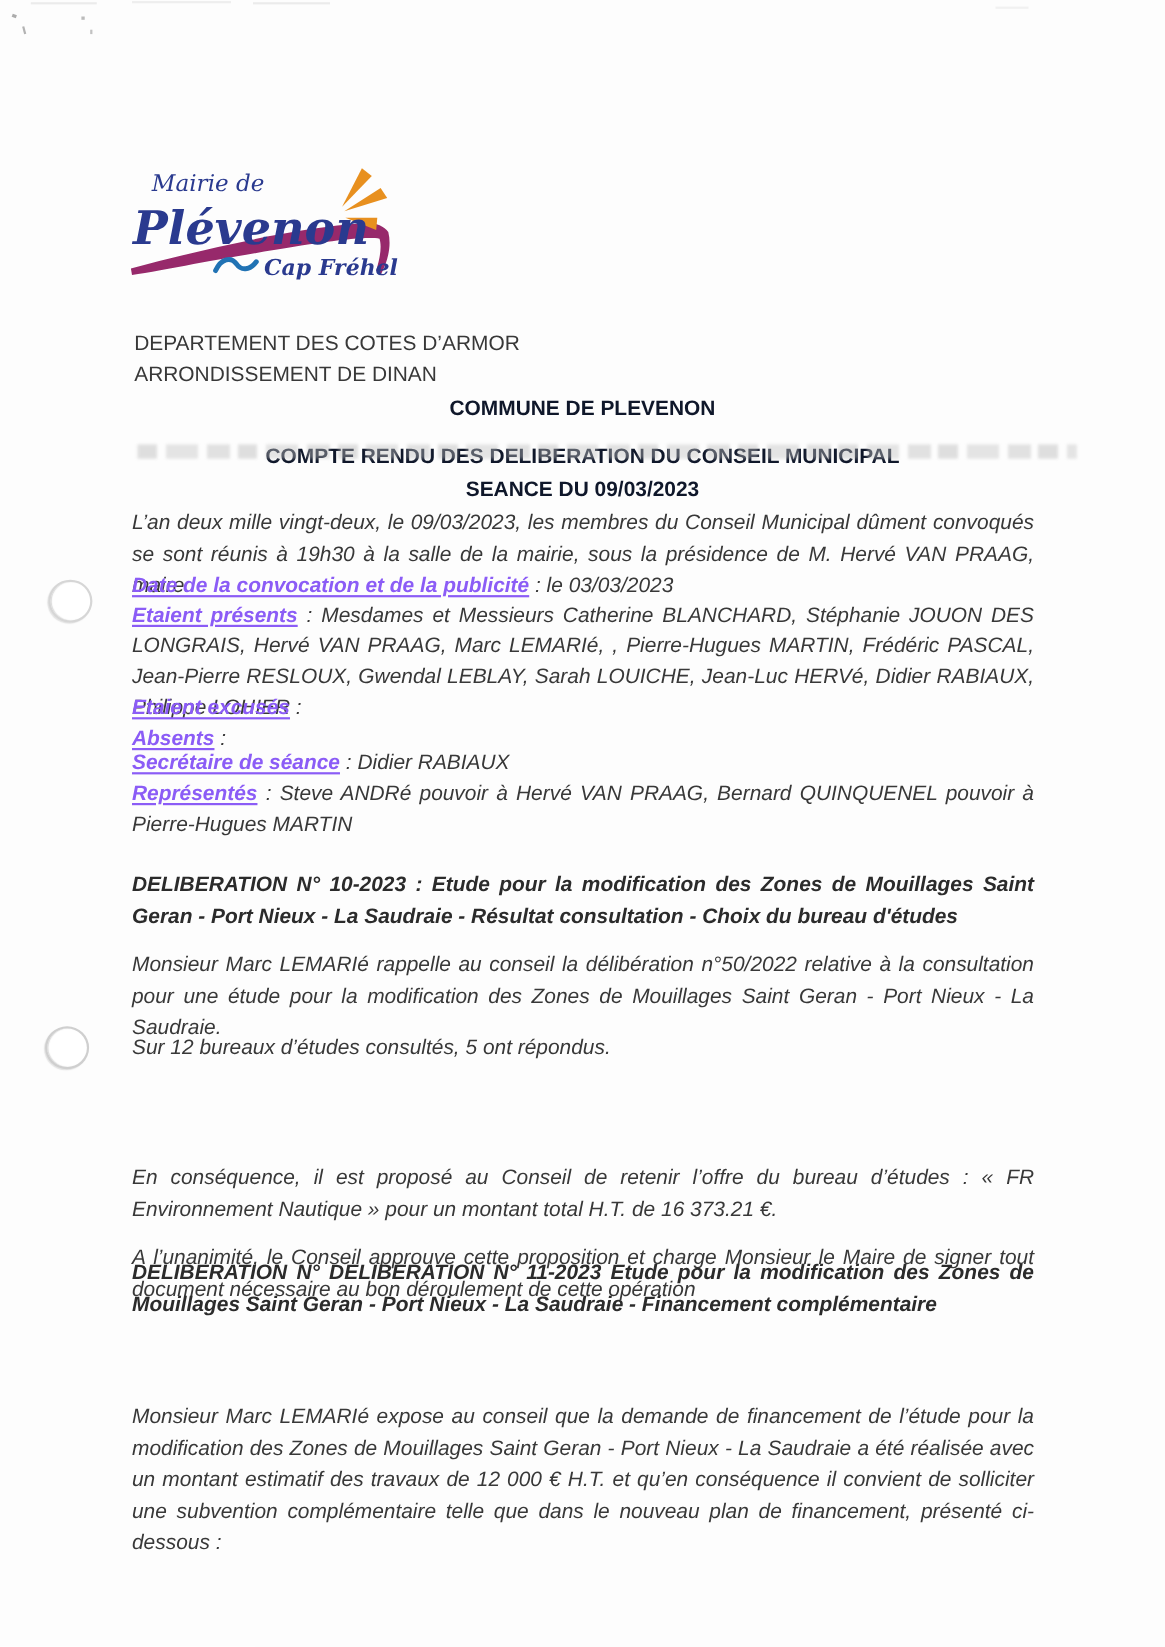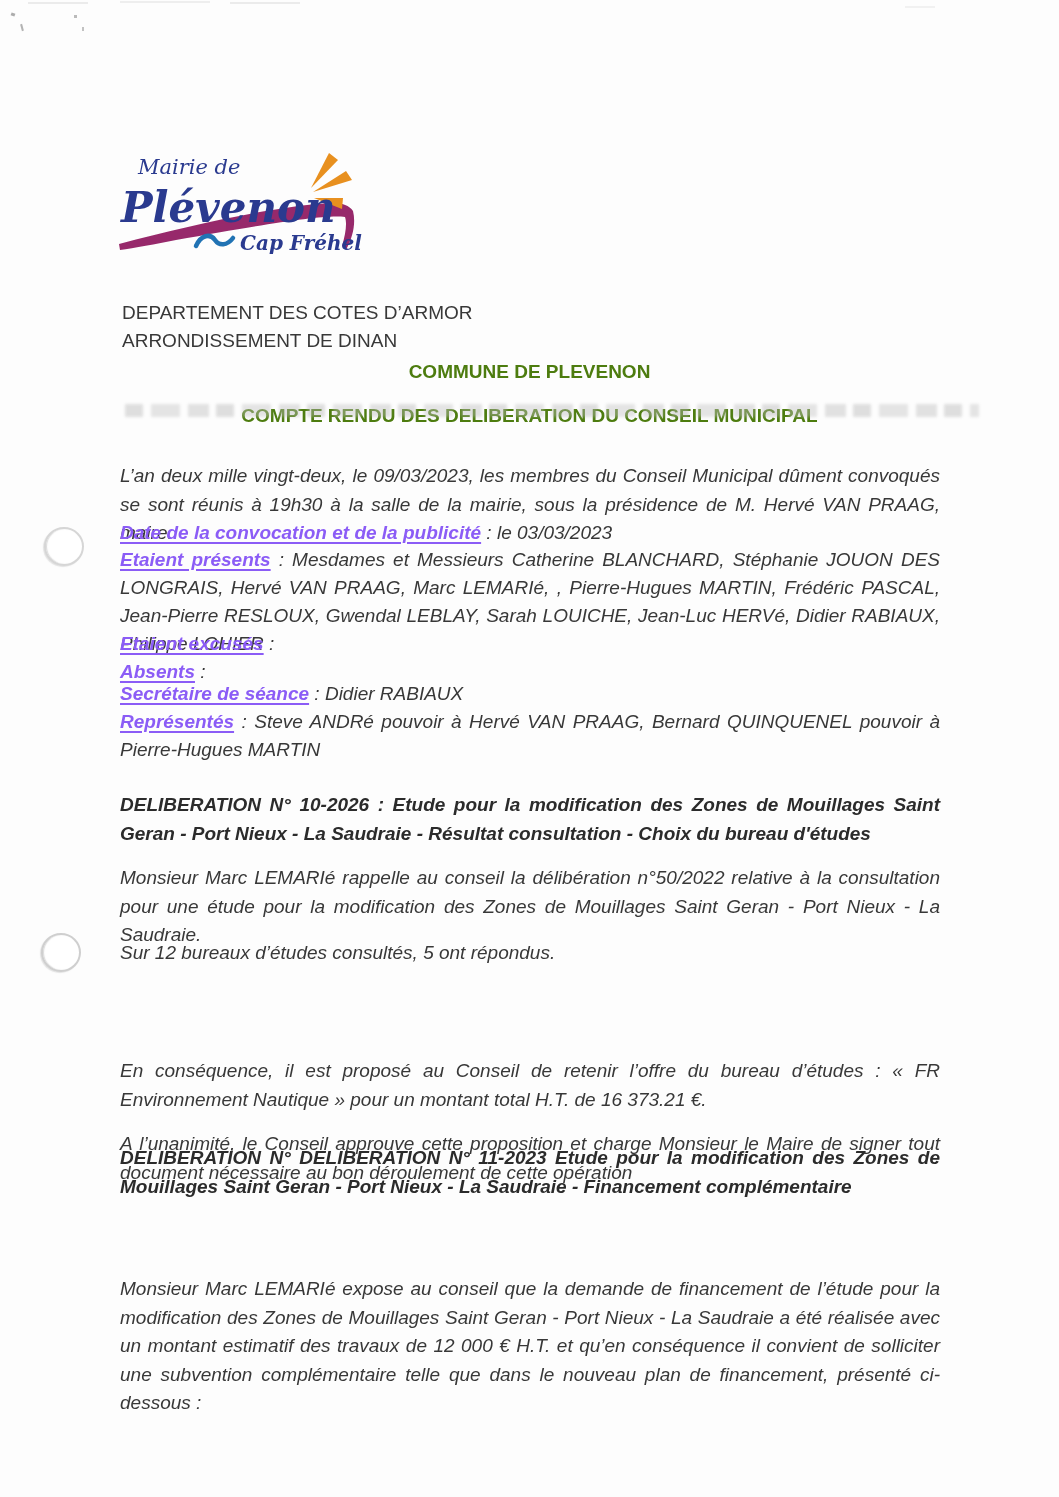--- a/index.html
+++ b/index.html
@@ -3,21 +3,21 @@
 <meta charset="utf-8">
 <style>
   html,body{margin:0;padding:0;background:#ffffff;}
   .page{
     position:relative;width:1059px;height:1497px;background:#fdfdfd;
     font-family:"Liberation Sans",sans-serif;color:#383838;font-size:19px;
     overflow:hidden;
   }
   .line{position:absolute;left:122px;line-height:22px;white-space:nowrap;}
   .center{position:absolute;left:0;right:0;text-align:center;line-height:22px;}
-  .b{font-weight:bold;color:#4d7c0f;}
+  .b{font-weight:bold;color:#0f172a;}
   .para{position:absolute;left:120px;right:119px;text-align:justify;line-height:28.5px;font-style:italic;}
   .lbl{font-weight:bold;color:#8b5cf6;text-decoration:underline;text-underline-offset:3px;text-decoration-thickness:1.5px;}
   .heading{font-weight:bold;color:#2b2b2b;line-height:29px;}
 
   
   .logo-wrap{position:absolute;left:116px;top:147px;width:250px;height:118px;}
   .logo-script{font-family:"DejaVu Serif",serif;font-style:italic;fill:#2a3a8f;}
 
   
   .ghost-line{
@@ -66,36 +66,37 @@
       <text x="5" y="75" font-size="42" font-weight="bold" class="logo-script">Plévenon</text>
       <text x="124" y="103" font-size="20" font-weight="bold" class="logo-script">Cap Fréhel</text>
     </svg>
   </div>
 
   <p class="line" style="top:283px">DEPARTEMENT DES COTES D’ARMOR</p>
   <p class="line" style="top:311px">ARRONDISSEMENT DE DINAN</p>
   <p class="center b" style="top:342px">COMMUNE DE PLEVENON</p>
   <p class="center b" style="top:386px">COMPTE RENDU DES DELIBERATION DU CONSEIL MUNICIPAL</p>
   <div class="ghost-line"></div>
+  <p class="center b" style="top:416px">SEANCE DU 09/03/2023</p>
 
   <p class="para" style="top:443px">L’an deux mille vingt-deux, le 09/03/2023, les membres du Conseil Municipal dûment convoqués se sont réunis à 19h30 à la salle de la mairie, sous la présidence de M. Hervé VAN PRAAG, maire.</p>
 
   <p class="para" style="top:500px"><span class="lbl">Date de la convocation et de la publicité</span><span> : le 03/03/2023</span></p>
 
   <p class="para" style="top:527px;line-height:28px"><span class="lbl">Etaient présents</span><span> : Mesdames et Messieurs Catherine BLANCHARD, Stéphanie JOUON DES LONGRAIS, Hervé VAN PRAAG, Marc LEMARIé,  , Pierre-Hugues MARTIN, Frédéric PASCAL,  Jean-Pierre RESLOUX, Gwendal LEBLAY, Sarah LOUICHE, Jean-Luc HERVé, Didier RABIAUX, Philippe LOHIER</span></p>
 
   <p class="para" style="top:611px"><span class="lbl">Etaient excusés</span><span> :</span></p>
 
   <p class="para" style="top:639px"><span class="lbl">Absents</span><span> :</span></p>
 
   <p class="para" style="top:661px"><span class="lbl">Secrétaire de séance</span><span> : Didier RABIAUX</span></p>
 
   <p class="para" style="top:689px;line-height:28px"><span class="lbl">Représentés</span><span> : Steve ANDRé pouvoir à Hervé VAN PRAAG, Bernard QUINQUENEL pouvoir à Pierre-Hugues MARTIN</span></p>
 
-  <p class="para heading" style="top:771px">DELIBERATION N° 10-2026 : Etude pour la modification des Zones de Mouillages Saint Geran - Port Nieux - La Saudraie - Résultat consultation - Choix du bureau d'études</p>
+  <p class="para heading" style="top:771px">DELIBERATION N° 10-2023 : Etude pour la modification des Zones de Mouillages Saint Geran - Port Nieux - La Saudraie - Résultat consultation - Choix du bureau d'études</p>
   <p class="para" style="top:845px">Monsieur Marc LEMARIé rappelle au conseil la délibération n°50/2022 relative à la consultation pour une étude pour la modification des Zones de Mouillages Saint Geran - Port Nieux - La Saudraie.</p>
   <p class="para" style="top:920px">Sur 12 bureaux d’études consultés, 5 ont répondus.</p>
   <p class="para" style="top:1038px">En conséquence, il est proposé au Conseil de retenir l’offre du bureau d’études : « FR Environnement Nautique » pour un montant total H.T. de 16 373.21 €.</p>
   <p class="para" style="top:1111px">A l’unanimité, le Conseil approuve cette proposition et charge Monsieur le Maire de signer tout document nécessaire au bon déroulement de cette opération</p>
 
   <p class="para heading" style="top:1124px">DELIBERATION N° DELIBERATION N° 11-2023 Etude pour la modification des Zones de Mouillages Saint Geran - Port Nieux - La Saudraie - Financement complémentaire</p>
   <p class="para" style="top:1256px;line-height:28.5px">Monsieur Marc LEMARIé expose au conseil que la demande de financement de l’étude pour la modification des Zones de Mouillages Saint Geran - Port Nieux - La Saudraie a été réalisée avec un montant estimatif des travaux de 12 000 € H.T. et qu’en conséquence il convient de solliciter une subvention complémentaire telle que dans le nouveau plan de financement, présenté ci-dessous :</p>
 
 </div>
 

